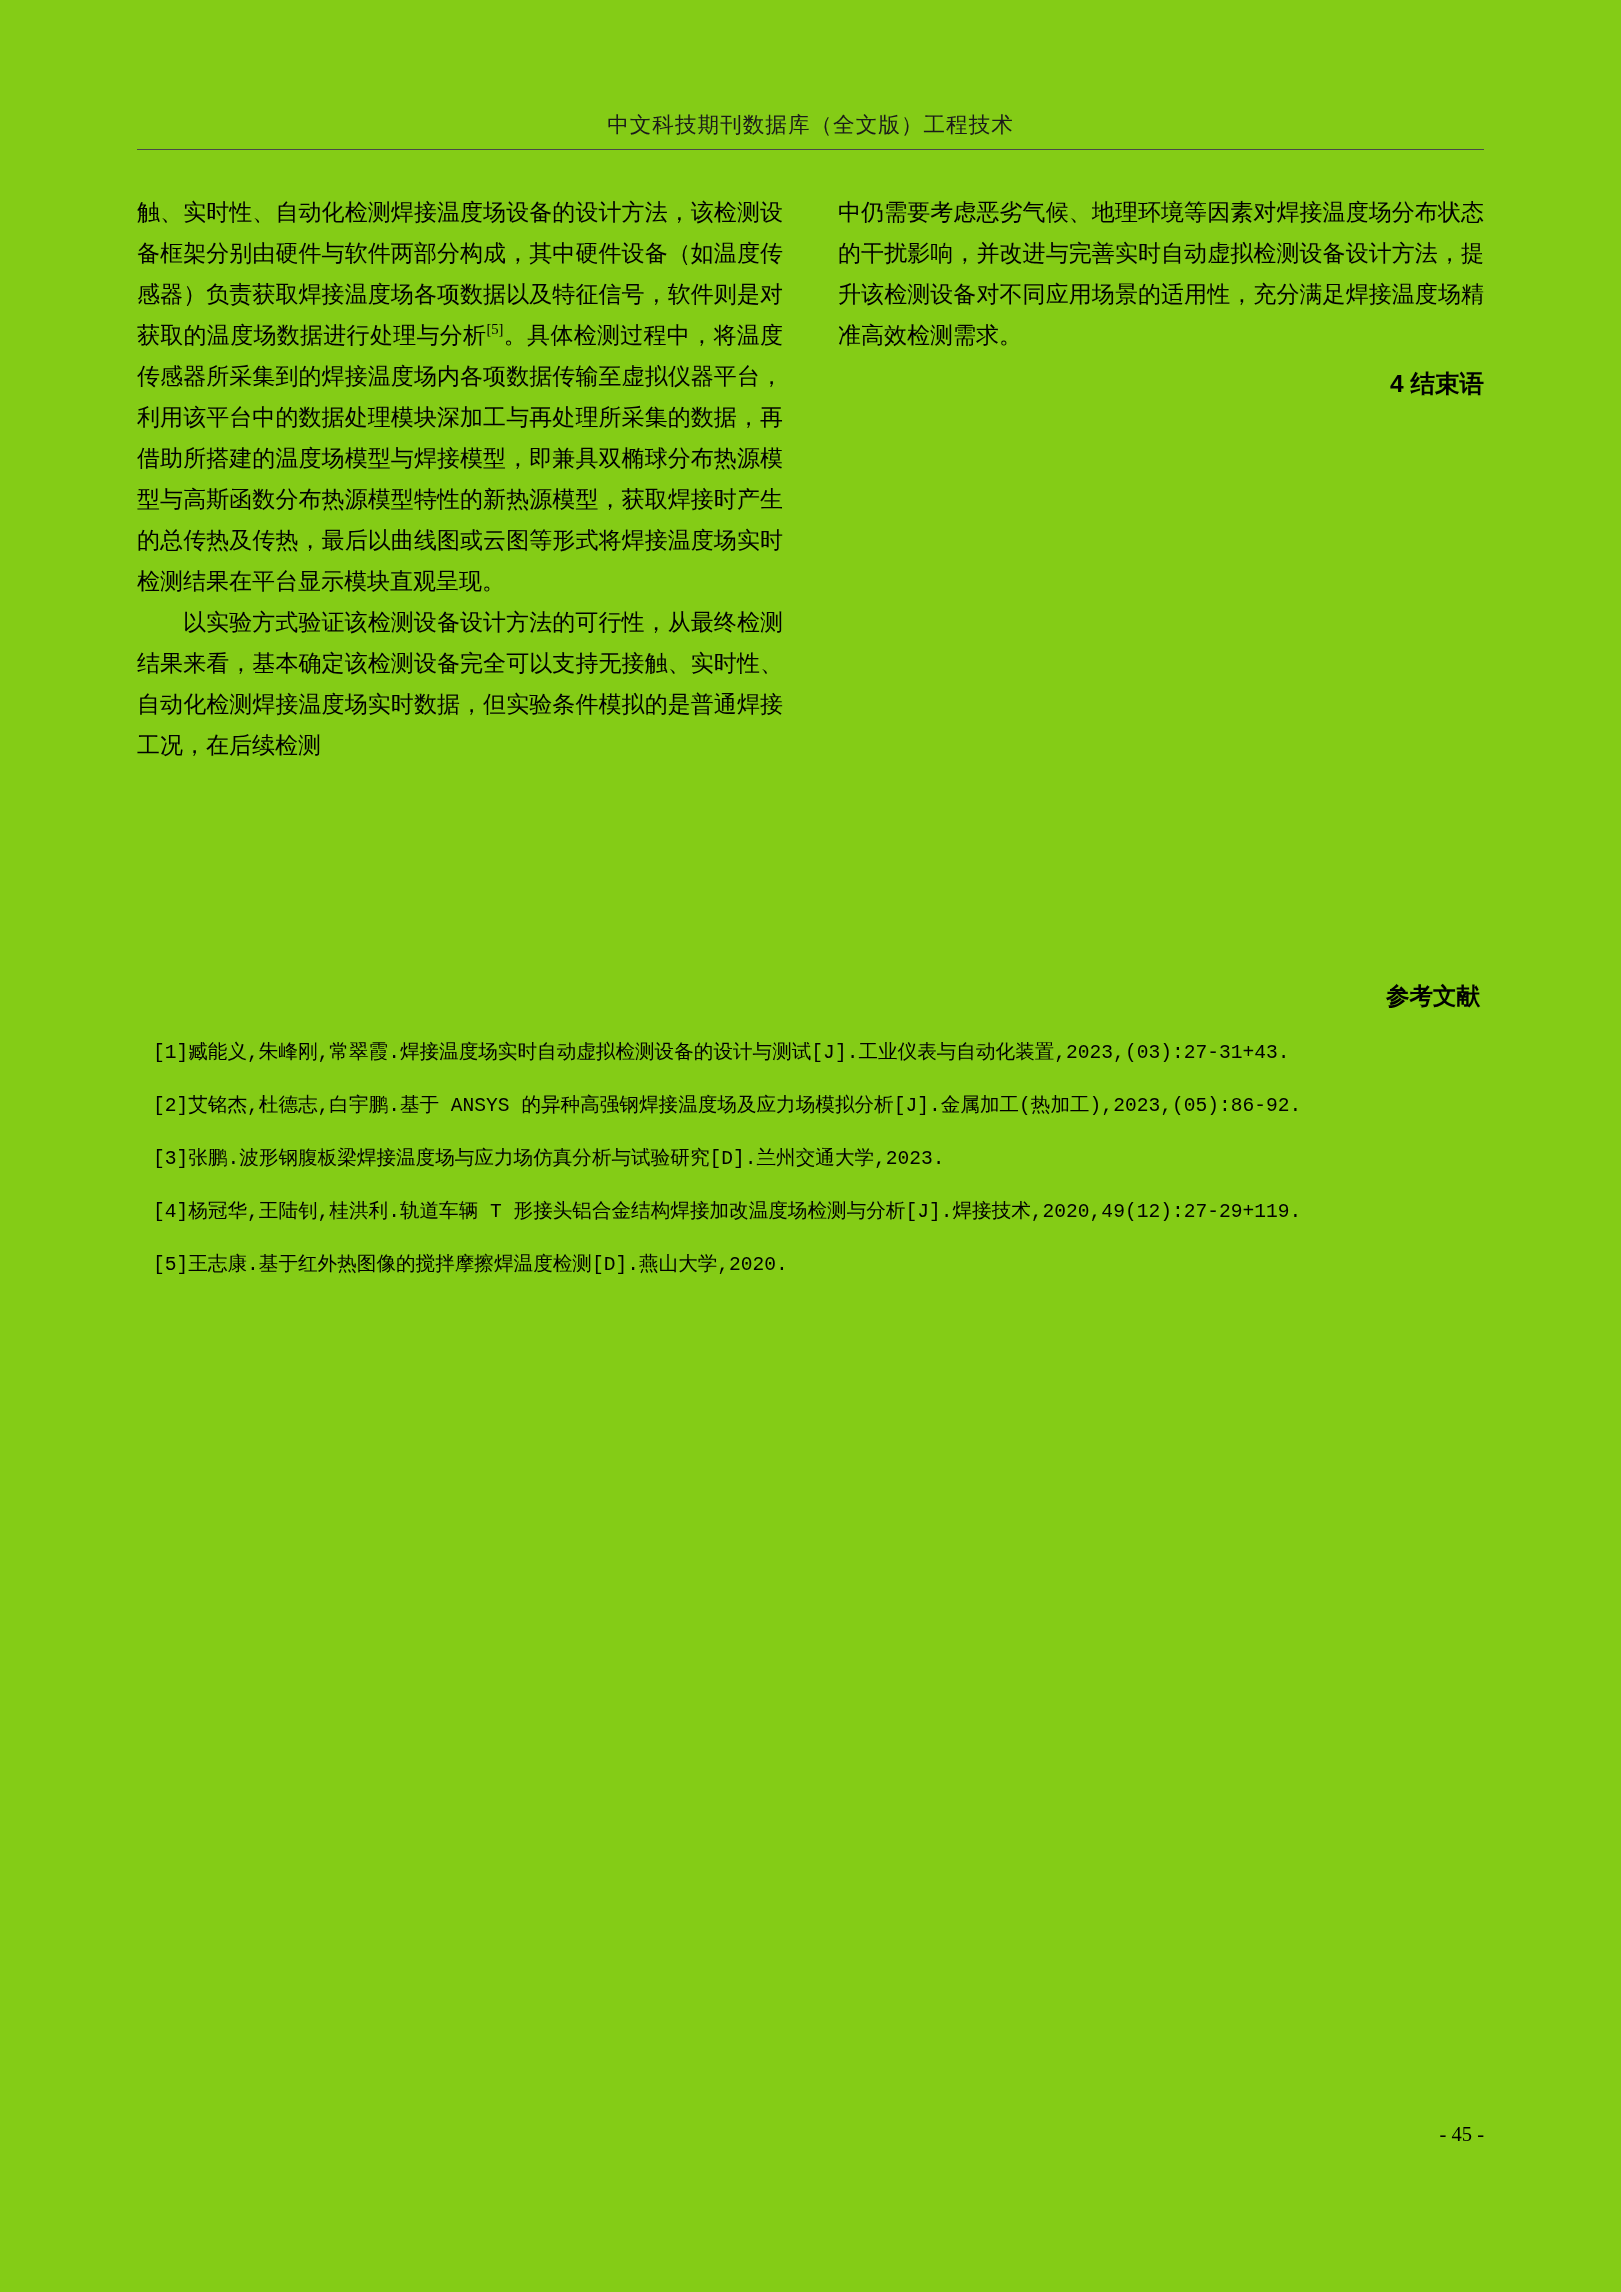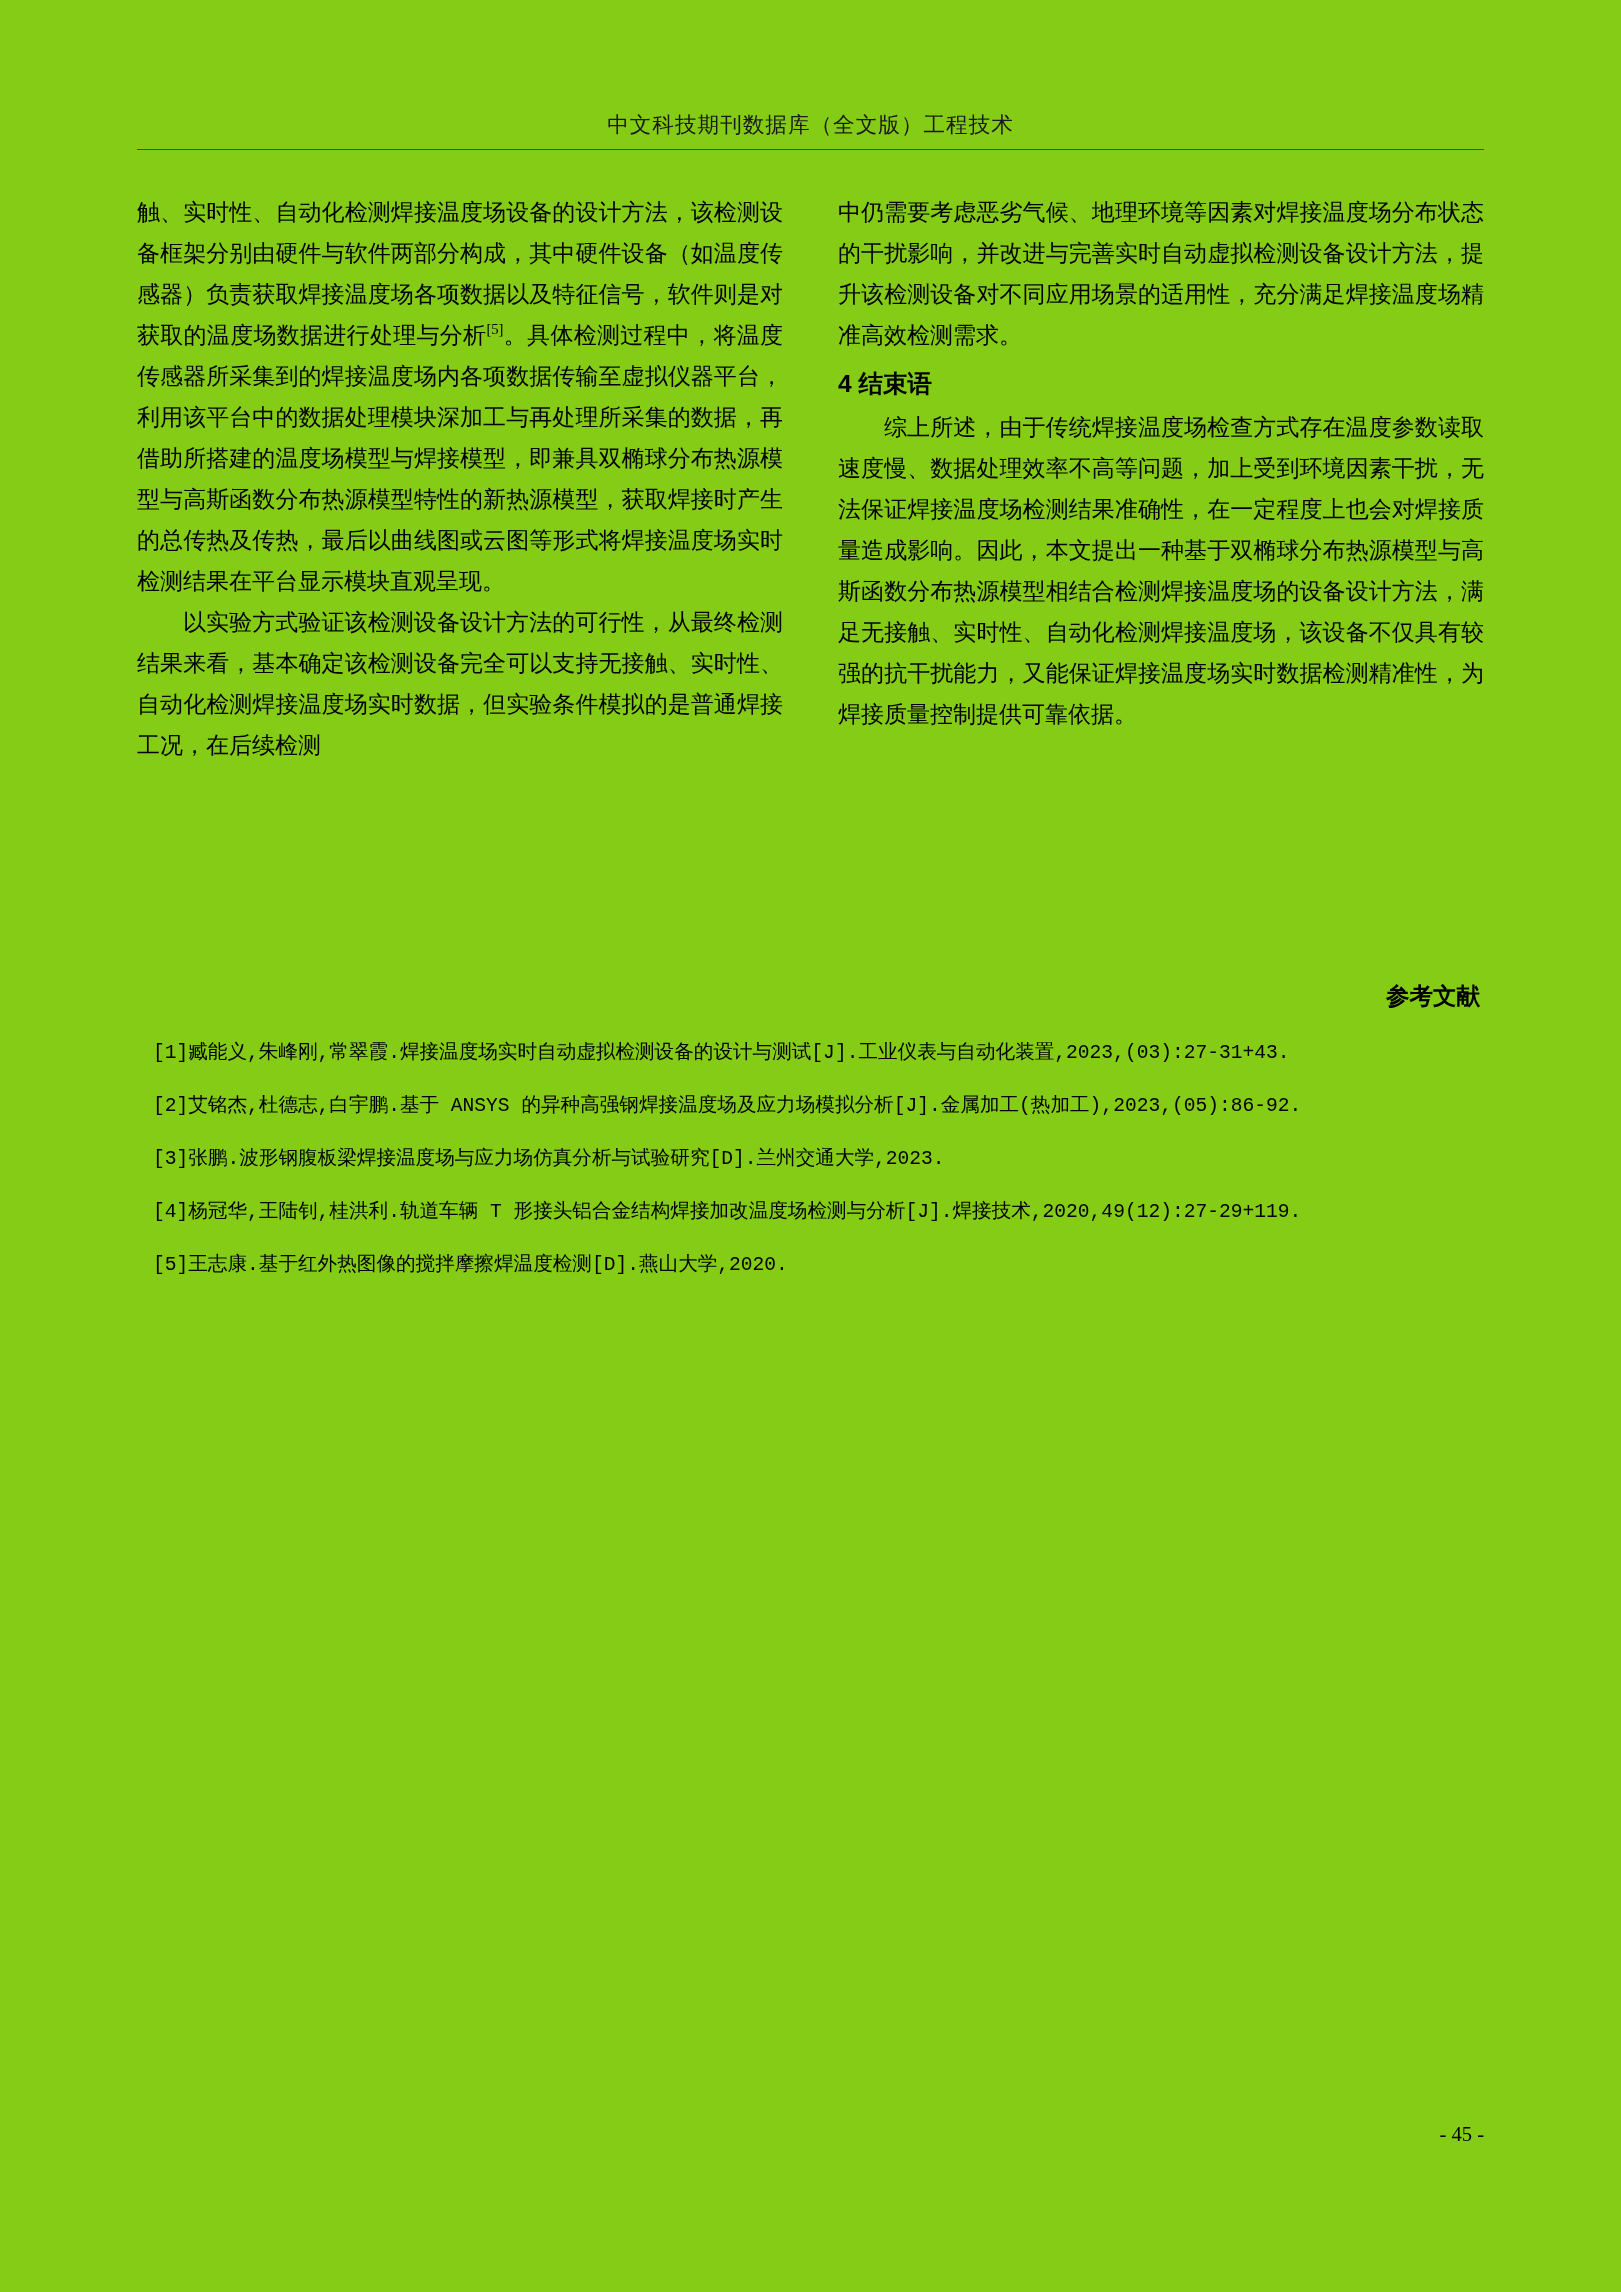--- a/index.html
+++ b/index.html
@@ -69,20 +69,21 @@
     vertical-align: super;
     line-height: 0;
   }
   .section-title {
     margin: 5.9px 0 2px 0;
     font-family: "Liberation Sans", sans-serif;
     font-weight: bold;
     font-size: 24.5px;
     line-height: 43px;
     color: #000000;
+    text-align: right;
   }
   .refs-heading {
     position: absolute;
     top: 980px;
     left: 133px;
     width: 1347px;
     text-align: right;
     font-family: "Liberation Sans", sans-serif;
     font-weight: bold;
     font-size: 23.5px;
@@ -125,21 +126,20 @@
   <div class="columns">
 
     <div class="col">
       <p class="body-text"><span>触、实时性、自动化检测焊接温度场设备的设计方法，该检测设备框架分别由硬件与软件两部分构成，其中硬件设备（如温度传感器）负责获取焊接温度场各项数据以及特征信号，软件则是对获取的温度场数据进行处理与分析</span><span class="sup">[5]</span><span>。具体检测过程中，将温度传感器所采集到的焊接温度场内各项数据传输至虚拟仪器平台，利用该平台中的数据处理模块深加工与再处理所采集的数据，再借助所搭建的温度场模型与焊接模型，即兼具双椭球分布热源模型与高斯函数分布热源模型特性的新热源模型，获取焊接时产生的总传热及传热，最后以曲线图或云图等形式将焊接温度场实时检测结果在平台显示模块直观呈现。</span></p>
       <p class="body-text indent">以实验方式验证该检测设备设计方法的可行性，从最终检测结果来看，基本确定该检测设备完全可以支持无接触、实时性、自动化检测焊接温度场实时数据，但实验条件模拟的是普通焊接工况，在后续检测</p>
     </div>
 
     <div class="col">
       <p class="body-text">中仍需要考虑恶劣气候、地理环境等因素对焊接温度场分布状态的干扰影响，并改进与完善实时自动虚拟检测设备设计方法，提升该检测设备对不同应用场景的适用性，充分满足焊接温度场精准高效检测需求。</p>
       <h2 class="section-title">4  结束语</h2>
-      <p class="body-text indent">综上所述，由于传统焊接温度场检查方式存在温度参数读取速度慢、数据处理效率不高等问题，加上受到环境因素干扰，无法保证焊接温度场检测结果准确性，在一定程度上也会对焊接质量造成影响。因此，本文提出一种基于双椭球分布热源模型与高斯函数分布热源模型相结合检测焊接温度场的设备设计方法，满足无接触、实时性、自动化检测焊接温度场，该设备不仅具有较强的抗干扰能力，又能保证焊接温度场实时数据检测精准性，为焊接质量控制提供可靠依据。</p>
     </div>
 
   </div>
 
   <div class="refs-heading">参考文献</div>
 
   <div class="refs">
     <p class="ref-item">[1]臧能义,朱峰刚,常翠霞.焊接温度场实时自动虚拟检测设备的设计与测试[J].工业仪表与自动化装置,2023,(03):27-31+43.</p>
     <p class="ref-item">[2]艾铭杰,杜德志,白宇鹏.基于 ANSYS 的异种高强钢焊接温度场及应力场模拟分析[J].金属加工(热加工),2023,(05):86-92.</p>
     <p class="ref-item">[3]张鹏.波形钢腹板梁焊接温度场与应力场仿真分析与试验研究[D].兰州交通大学,2023.</p>

